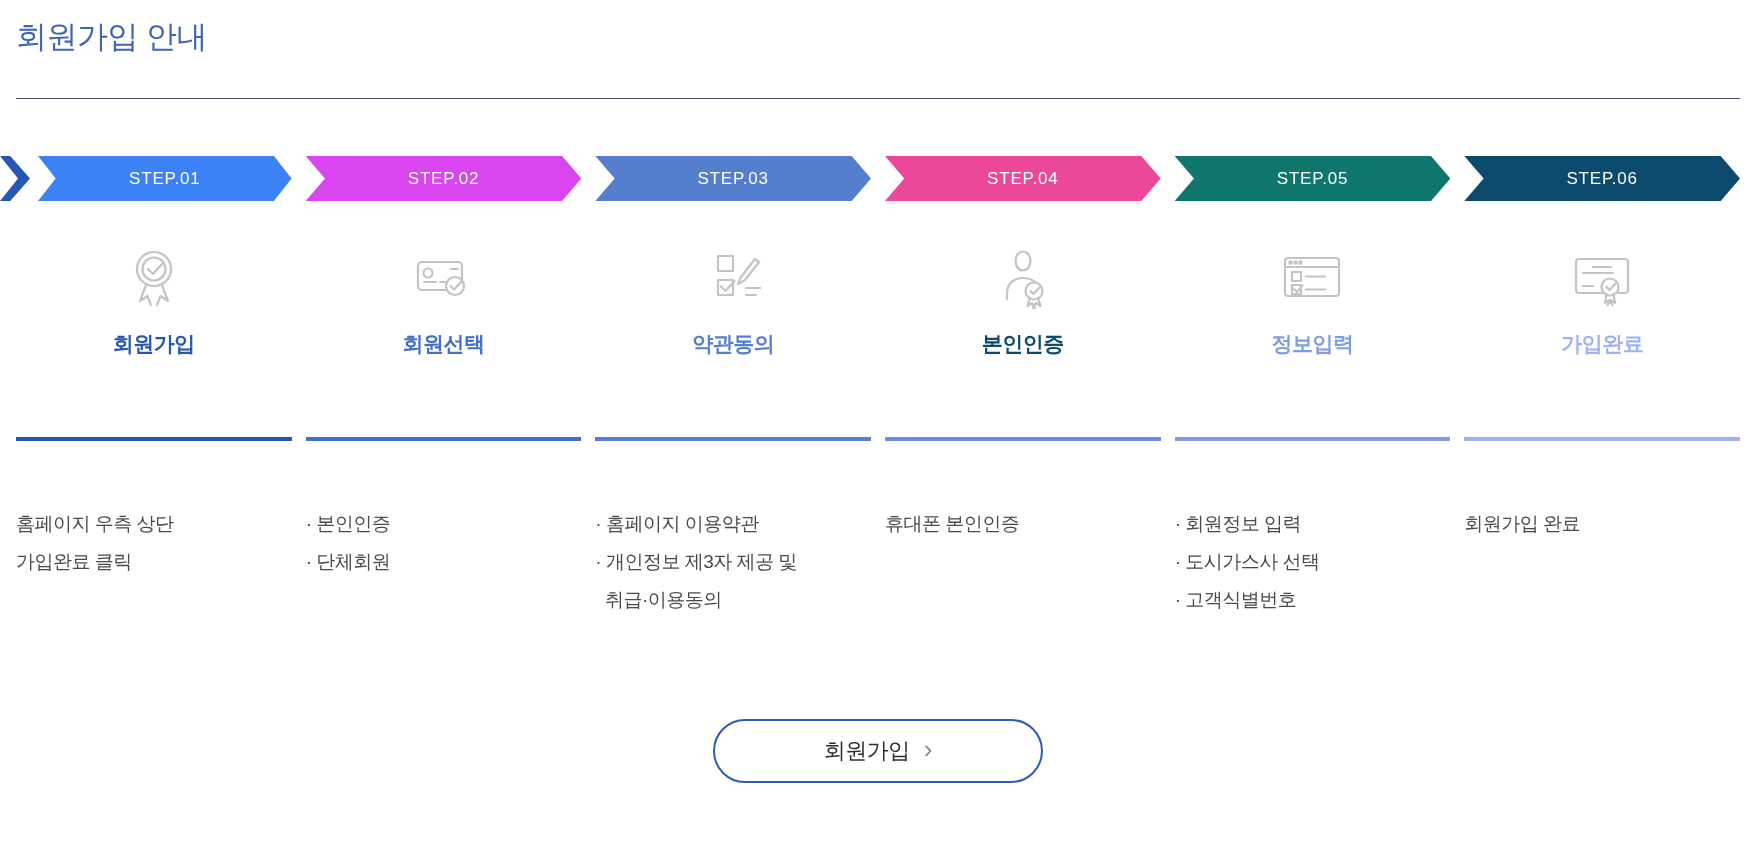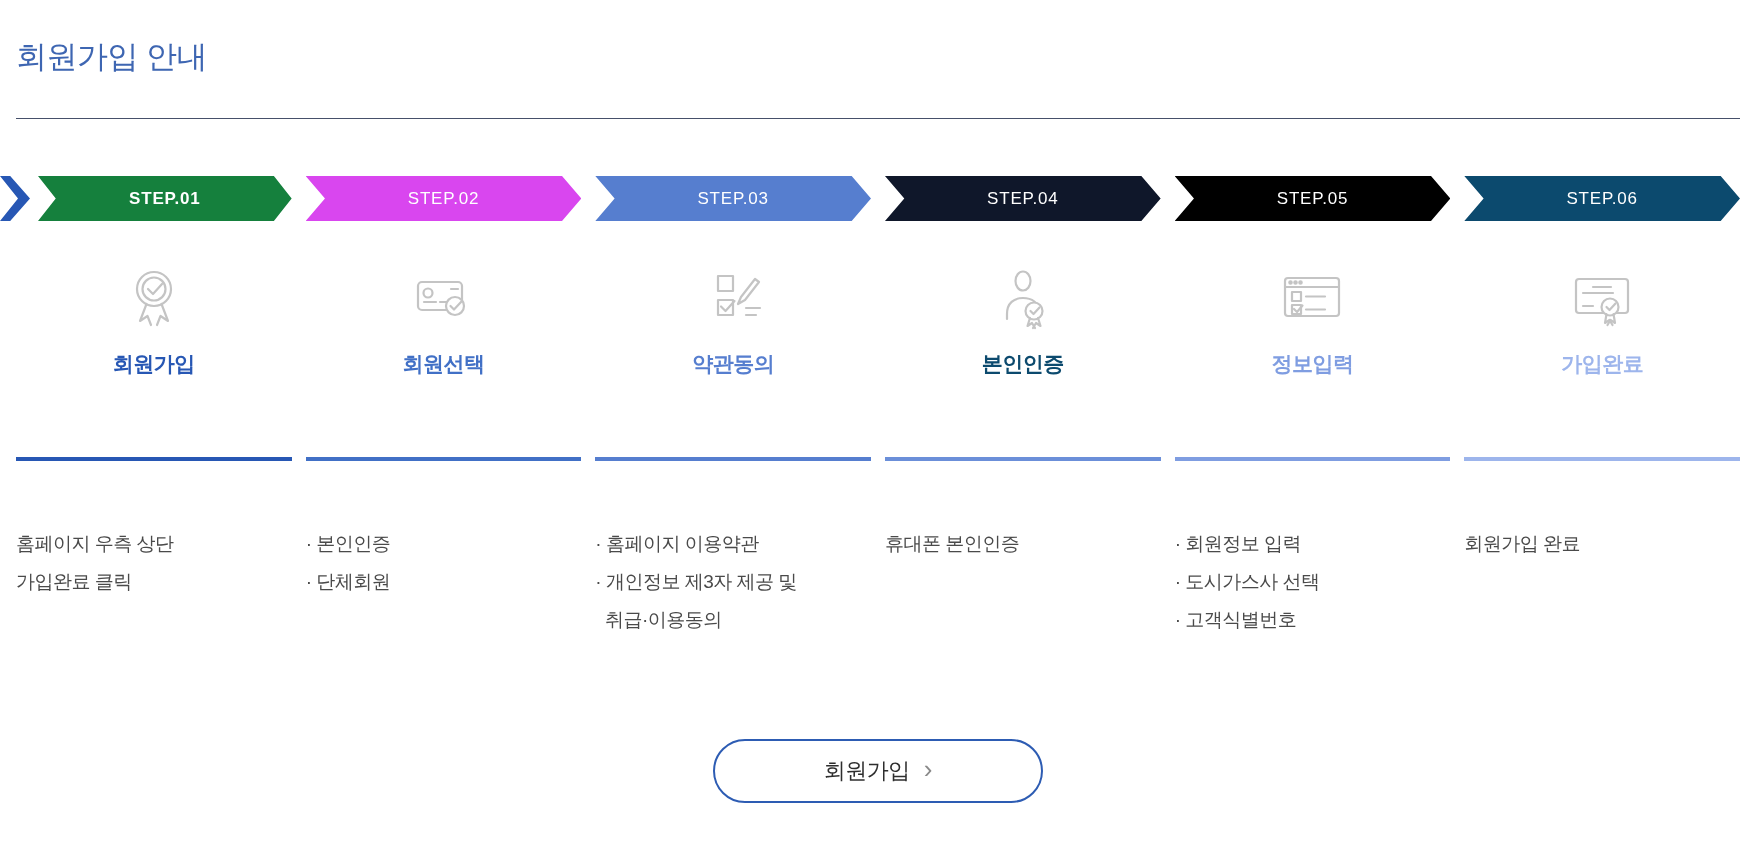--- a/index.html
+++ b/index.html
@@ -1,19 +1,19 @@
 <!DOCTYPE html>
 <html><head>
 <meta charset="utf-8">
 <style>
   * { margin:0; padding:0; box-sizing:border-box; }
   html,body { width:1756px; height:854px; background:#ffffff;
     font-family:"Liberation Sans","DejaVu Sans",sans-serif; overflow:hidden; }
 
-  .page { width:1756px; height:854px; position:relative; padding-top:36px; }
+  .page { width:1756px; height:854px; position:relative; padding-top:16px; }
 
   .page-title { font-size:31px; font-weight:500; letter-spacing:-0.5px;
     padding-left:16px; line-height:42px; }
 
   .title-divider { height:1px; margin:40px 16px 0 16px; }
 
   
   .steps { display:grid; grid-template-columns:repeat(6,1fr);
     column-gap:14px; padding:0 16px; margin-top:57px; }
 
@@ -60,21 +60,21 @@
 <div class="page">
 
   <h1 class="page-title" style="color: rgb(62, 102, 178);">회원가입 안내</h1>
 
   <div class="title-divider" style="background-color: rgb(70, 80, 106);"></div>
 
   <div class="steps">
 
     <div class="step-col">
       <div class="lead-chevron" style="background-color: rgb(39, 87, 180);"></div>
-      <div class="arrow" style="background-color: #15803d; font-weight: bold;">
+      <div class="arrow" style="background-color: #3b82f6;">
         <span class="arrow-label">STEP.01</span>
       </div>
       <div class="icon-wrap">
         <svg width="70" height="70" viewBox="0 0 70 70">
           <circle cx="35" cy="27" r="17"></circle>
           <circle cx="35" cy="27" r="11.5"></circle>
           <path d="M29 27 l5 5 l9 -10"></path>
           <path d="M27.5 42 L21 59 L28.5 54 L32 63"></path>
           <path d="M42.5 42 L49 59 L41.5 54 L38 63"></path>
         </svg>
@@ -133,21 +133,21 @@
       <div class="step-desc">
         <div class="desc-inner">
           <span class="desc-line">· 홈페이지 이용약관</span>
           <span class="desc-line">· 개인정보 제3자 제공 및</span>
           <span class="desc-line">  취급·이용동의</span>
         </div>
       </div>
     </div>
 
     <div class="step-col">
-      <div class="arrow" style="background-color: #0f172a;">
+      <div class="arrow" style="background-color: #ec4899;">
         <span class="arrow-label">STEP.04</span>
       </div>
       <div class="icon-wrap">
         <svg width="70" height="70" viewBox="0 0 70 70">
           <ellipse cx="35" cy="19" rx="7.5" ry="9.5"></ellipse>
           <path d="M19 57 V52 C19 41 26 36 35 36 C44 36 51 41 51 49"></path>
           <circle class="fillw" cx="46" cy="49" r="8.5"></circle>
           <path d="M42.5 49 l3 3 l6 -6.5"></path>
           <path d="M42 56 l-2.5 8 l4.5 -3 l3 5"></path>
           <path d="M50 56 l2.5 8 l-4.5 -3 l-3 5"></path>
@@ -156,21 +156,21 @@
       <div class="step-name" style="color: #0c4a6e;">본인인증</div>
       <div class="step-underline" style="background-color: rgb(107, 143, 217);"></div>
       <div class="step-desc">
         <div class="desc-inner">
           <span class="desc-line">휴대폰 본인인증</span>
         </div>
       </div>
     </div>
 
     <div class="step-col">
-      <div class="arrow" style="background-color: #000000;">
+      <div class="arrow" style="background-color: #0f766e;">
         <span class="arrow-label">STEP.05</span>
       </div>
       <div class="icon-wrap">
         <svg width="70" height="70" viewBox="0 0 70 70">
           <rect x="8" y="16" width="54" height="38" rx="3"></rect>
           <path d="M8 25 H62"></path>
           <circle cx="13.5" cy="20.5" r="1.2"></circle>
           <circle cx="18.5" cy="20.5" r="1.2"></circle>
           <circle cx="23.5" cy="20.5" r="1.2"></circle>
           <rect x="15" y="30" width="9" height="9"></rect>

